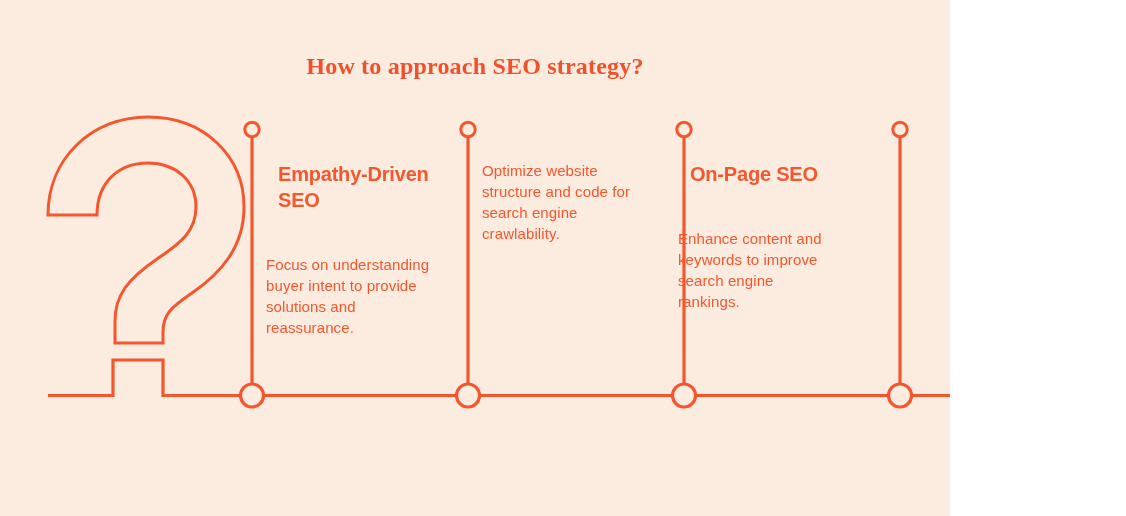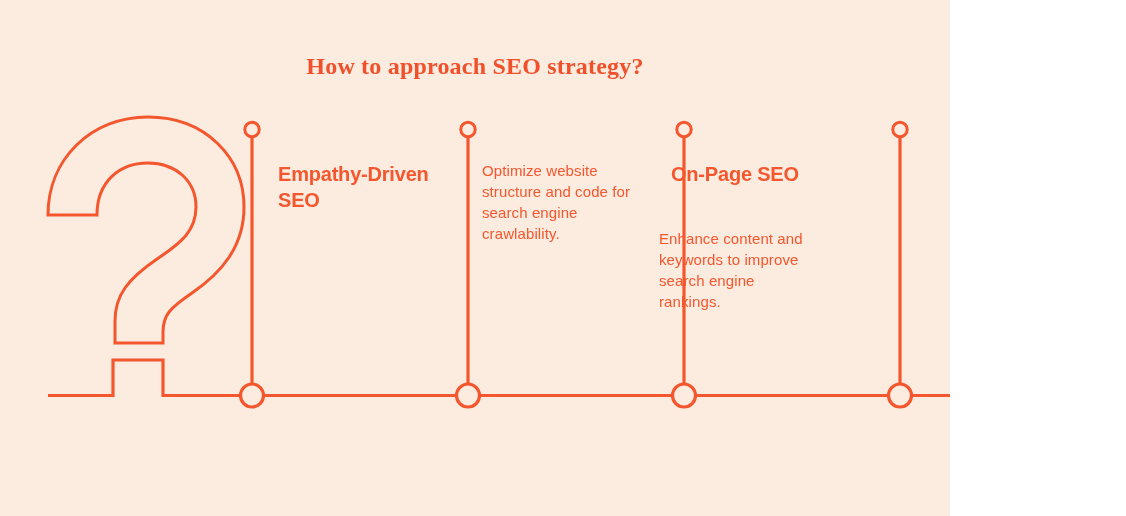--- a/index.html
+++ b/index.html
@@ -60,21 +60,21 @@
   }
   .col p{
     margin:11px 0 0 0;
     font-family:"Liberation Sans",sans-serif;
     font-weight:400;
     font-size:15px;line-height:21px;
     letter-spacing:0.1px;
   }
   .col-1{left:266px;}
   .col-2{left:482px;}
-  .col-3{left:659px;}
+  .col-3{left:678px;}
   .col-4{left:962px;}
 </style>
 </head>
 <body>
 
 <div class="canvas">
 
   <h1 class="title">How to approach SEO strategy?</h1>
 
   <svg class="art" viewBox="0 0 1126 516" aria-hidden="true">
@@ -105,20 +105,24 @@
 
     <circle class="knot knot-big" cx="252" cy="395.5" r="11.5"></circle>
     <circle class="knot knot-big" cx="468" cy="395.5" r="11.5"></circle>
     <circle class="knot knot-big" cx="684" cy="395.5" r="11.5"></circle>
     <circle class="knot knot-big" cx="900" cy="395.5" r="11.5"></circle>
   </svg>
 
   <section class="col col-1">
     <h2>Empathy-Driven
 SEO</h2>
+    <p>Focus on understanding
+buyer intent to provide
+solutions and
+reassurance.</p>
   </section>
 
   <section class="col col-2">
     <p>Optimize website
 structure and code for
 search engine
 crawlability.</p>
   </section>
 
   <section class="col col-3">

